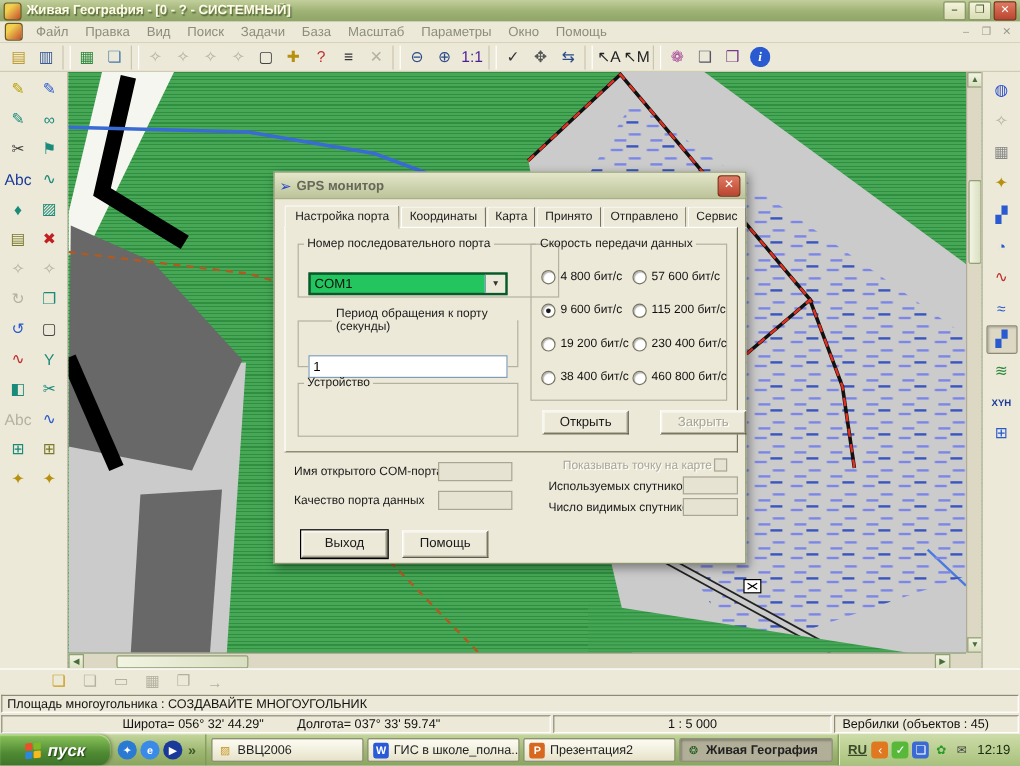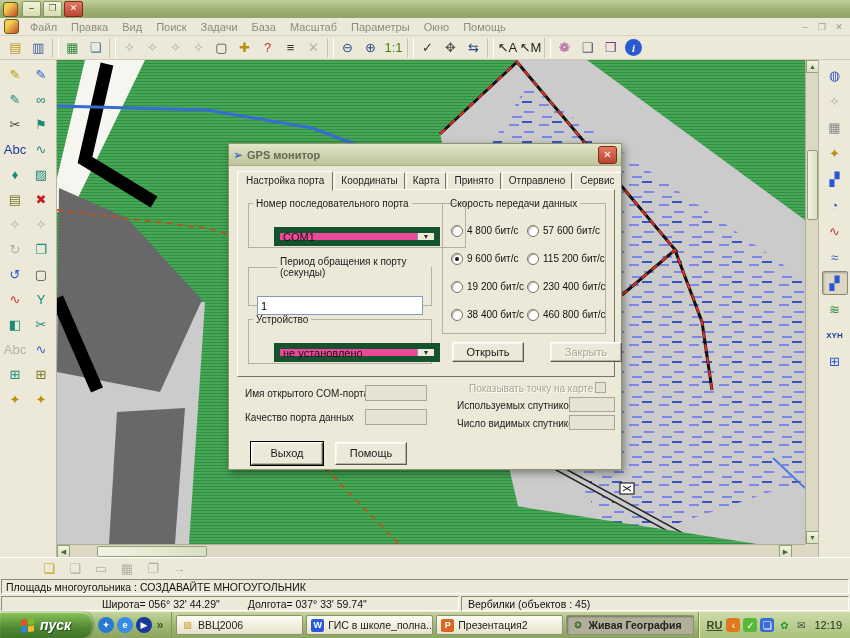--- a/index.html
+++ b/index.html
@@ -87,22 +87,22 @@
   .dlg-close{width:17px;height:16px;border-radius:3px;background:linear-gradient(#e07a62,#bb4530);
     border:1px solid #7e2a1a;color:#fff;font-size:10px;font-weight:bold;line-height:15px;text-align:center;}
   .tabs{position:absolute;left:8px;top:27px;display:flex;align-items:flex-end;height:19px;}
   .tab{padding:2px 6px 3px;font-size:10px;color:#222;background:#ece9d8;
     border:1px solid;border-color:#fff #77755f #ece9d8 #fff;border-radius:2px 2px 0 0;margin-right:1px;white-space:nowrap;}
   .tab.active{font-size:10px;padding:3px 8px 4px;position:relative;top:1px;z-index:2;
     border-bottom-color:#ece9d8;}
   .tabpanel{position:absolute;left:8px;top:45px;width:378px;height:188px;box-sizing:border-box;}
   fieldset{border:1px solid #b5b1a0;margin:0;padding:0;position:absolute;box-sizing:border-box;}
   fieldset legend{font-size:10px;color:#1a1a1a;padding:0 3px;margin-left:4px;}
-  .combo{position:absolute;left:8px;top:18px;width:166px;height:19px;background:#ec4899;
-    border:6px solid #14532d;display:flex;align-items:center;box-sizing:border-box;margin-left:17px;}
+  .combo{position:absolute;left:8px;top:18px;width:166px;height:19px;background:#22c55e;
+    border:2px solid #14532d;display:flex;align-items:center;box-sizing:border-box;}
   .combo-text{flex:1;padding-left:3px;font-size:11px;color:#111;white-space:nowrap;overflow:hidden;}
   .combo-btn{width:16px;height:100%;background:#ece9d8;border-left:1px solid #7f9db9;
     font-size:7px;color:#333;display:flex;align-items:center;justify-content:center;}
   .radio-grid{position:absolute;left:8px;top:16px;display:grid;
     grid-template-rows:repeat(4,28px);grid-auto-flow:column;grid-template-columns:76px auto;}
   .radio{display:flex;align-items:flex-start;gap:4px;white-space:nowrap;font-size:10px;color:#111;}
   .rb{width:10px;height:10px;border-radius:50%;background:#fff;border:1px solid #77755f;
     box-shadow:inset 1px 1px 1px rgba(0,0,0,.3);position:relative;flex:0 0 auto;}
   .radio.selected .rb::after{content:"";position:absolute;left:3px;top:3px;width:4px;height:4px;
     border-radius:50%;background:#1a1a1a;}
@@ -148,20 +148,21 @@
   .tray-lang{font-weight:bold;color:#3a4a28;font-size:11px;text-decoration:underline;}
   .tray-ico{width:14px;height:14px;border-radius:3px;display:flex;align-items:center;justify-content:center;
     font-size:10px;}
   .tray-time{font-size:11px;color:#1a2a10;margin-left:2px;}
 </style>
 </head>
 <body>
 
 <div class="abs titlebar">
   <span class="app-ico"></span>
+  <span class="win-title">Живая География - [0 - ?  - СИСТЕМНЫЙ]</span>
   <span class="winbtns">
     <span class="wbtn">–</span>
     <span class="wbtn">❐</span>
     <span class="wbtn close">✕</span>
   </span>
 </div>
 
 <div class="abs menubar">
   <span class="app-ico"></span>
   <span><span class="menu-item">Файл</span><span class="menu-item">Правка</span><span class="menu-item">Вид</span><span class="menu-item">Поиск</span><span class="menu-item">Задачи</span><span class="menu-item">База</span><span class="menu-item">Масштаб</span><span class="menu-item">Параметры</span><span class="menu-item">Окно</span><span class="menu-item">Помощь</span></span>
@@ -184,21 +185,21 @@
     <span class="tool grayed">✧</span>
     <span class="tool grayed">✧</span>
     <span class="tool" style="color: rgb(68, 68, 68);">▢</span>
     <span class="tool" style="color: rgb(184, 144, 16);">✚</span>
     <span class="tool" style="color: rgb(192, 48, 48);">?</span>
     <span class="tool" style="color: rgb(51, 51, 51);">≡</span>
     <span class="tool grayed">✕</span>
     <span class="tool sep"></span>
     <span class="tool" style="color: rgb(42, 74, 138);">⊖</span>
     <span class="tool" style="color: rgb(42, 74, 138);">⊕</span>
-    <span class="tool sm" style="color: #4d7c0f;">1:1</span>
+    <span class="tool sm" style="color: #4c1d95;">1:1</span>
     <span class="tool sep"></span>
     <span class="tool" style="color: rgb(51, 51, 51);">✓</span>
     <span class="tool" style="color: rgb(85, 85, 85);">✥</span>
     <span class="tool" style="color: rgb(42, 74, 138);">⇆</span>
     <span class="tool sep"></span>
     <span class="tool sm" style="color: rgb(34, 34, 34);">↖A</span>
     <span class="tool sm" style="color: rgb(34, 34, 34);">↖M</span>
     <span class="tool sep"></span>
     <span class="tool" style="color: rgb(168, 74, 154);">❁</span>
     <span class="tool" style="color: rgb(85, 85, 102);">❑</span>
@@ -348,24 +349,20 @@
         <span class="combo-text">COM1</span>
         <span class="combo-btn">▼</span>
       </div>
     </fieldset>
     <fieldset style="left:10px;top:66px;width:184px;height:50px;padding-left:24px;">
       <legend>Период обращения к порту (секунды)</legend>
       <input class="xp-input" style="position: absolute; left: 8px; top: 18px; width: 166px; height: 19px;" value="1">
     </fieldset>
     <fieldset style="left:10px;top:124px;width:184px;height:50px;">
       <legend>Устройство</legend>
-      <div class="combo">
-        <span class="combo-text">не установлено</span>
-        <span class="combo-btn">▼</span>
-      </div>
     </fieldset>
 
     <fieldset style="left:204px;top:8px;width:164px;height:136px;">
       <legend>Скорость передачи данных</legend>
       <div class="radio-grid">
           <label class="radio">
           <span class="rb"></span>
           <span>4 800 бит/с</span>
         </label>
           <label class="radio selected">
@@ -430,20 +427,23 @@
 <div class="abs status1">
   <div class="spanel">
       <span>Площадь многоугольника : СОЗДАВАЙТЕ МНОГОУГОЛЬНИК</span>
     </div>
 </div>
 <div class="abs status2">
   <div class="spanel sp1">
     <span class="lat">Широта= 056° 32' 44.29"</span>
     <span class="lon">Долгота= 037° 33' 59.74"</span>
   </div>
+  <div class="spanel sp2">
+      <span>1 : 5 000</span>
+    </div>
   <div class="spanel sp3">
       <span>Вербилки  (объектов : 45)</span>
     </div>
 </div>
 
 <div class="abs taskbar">
   <div class="start">
     <span class="flag">
       <i style="background:#e8502c"></i>
         <i style="background:#7eba28"></i>

